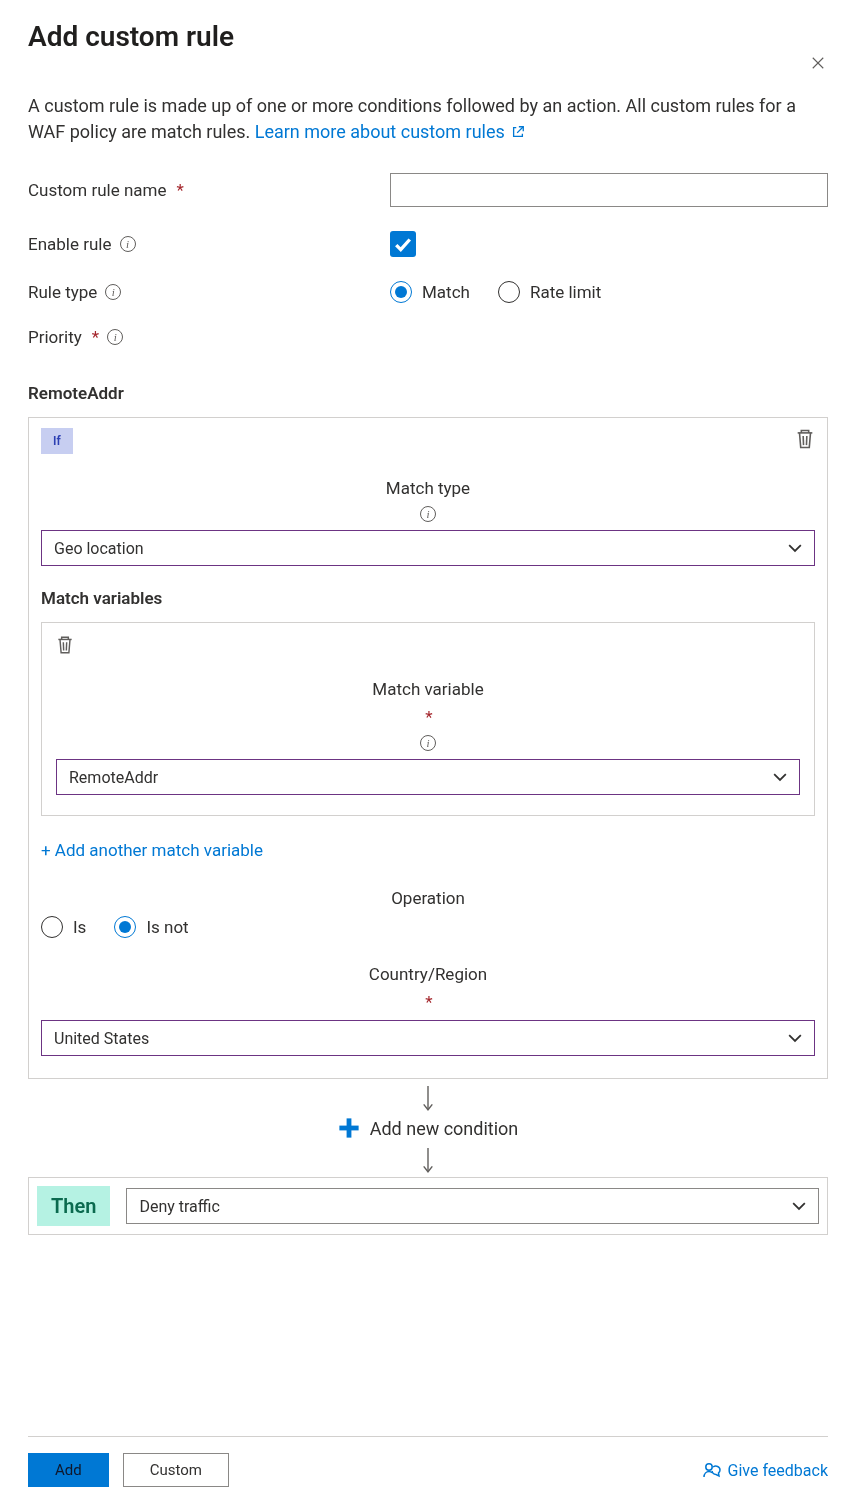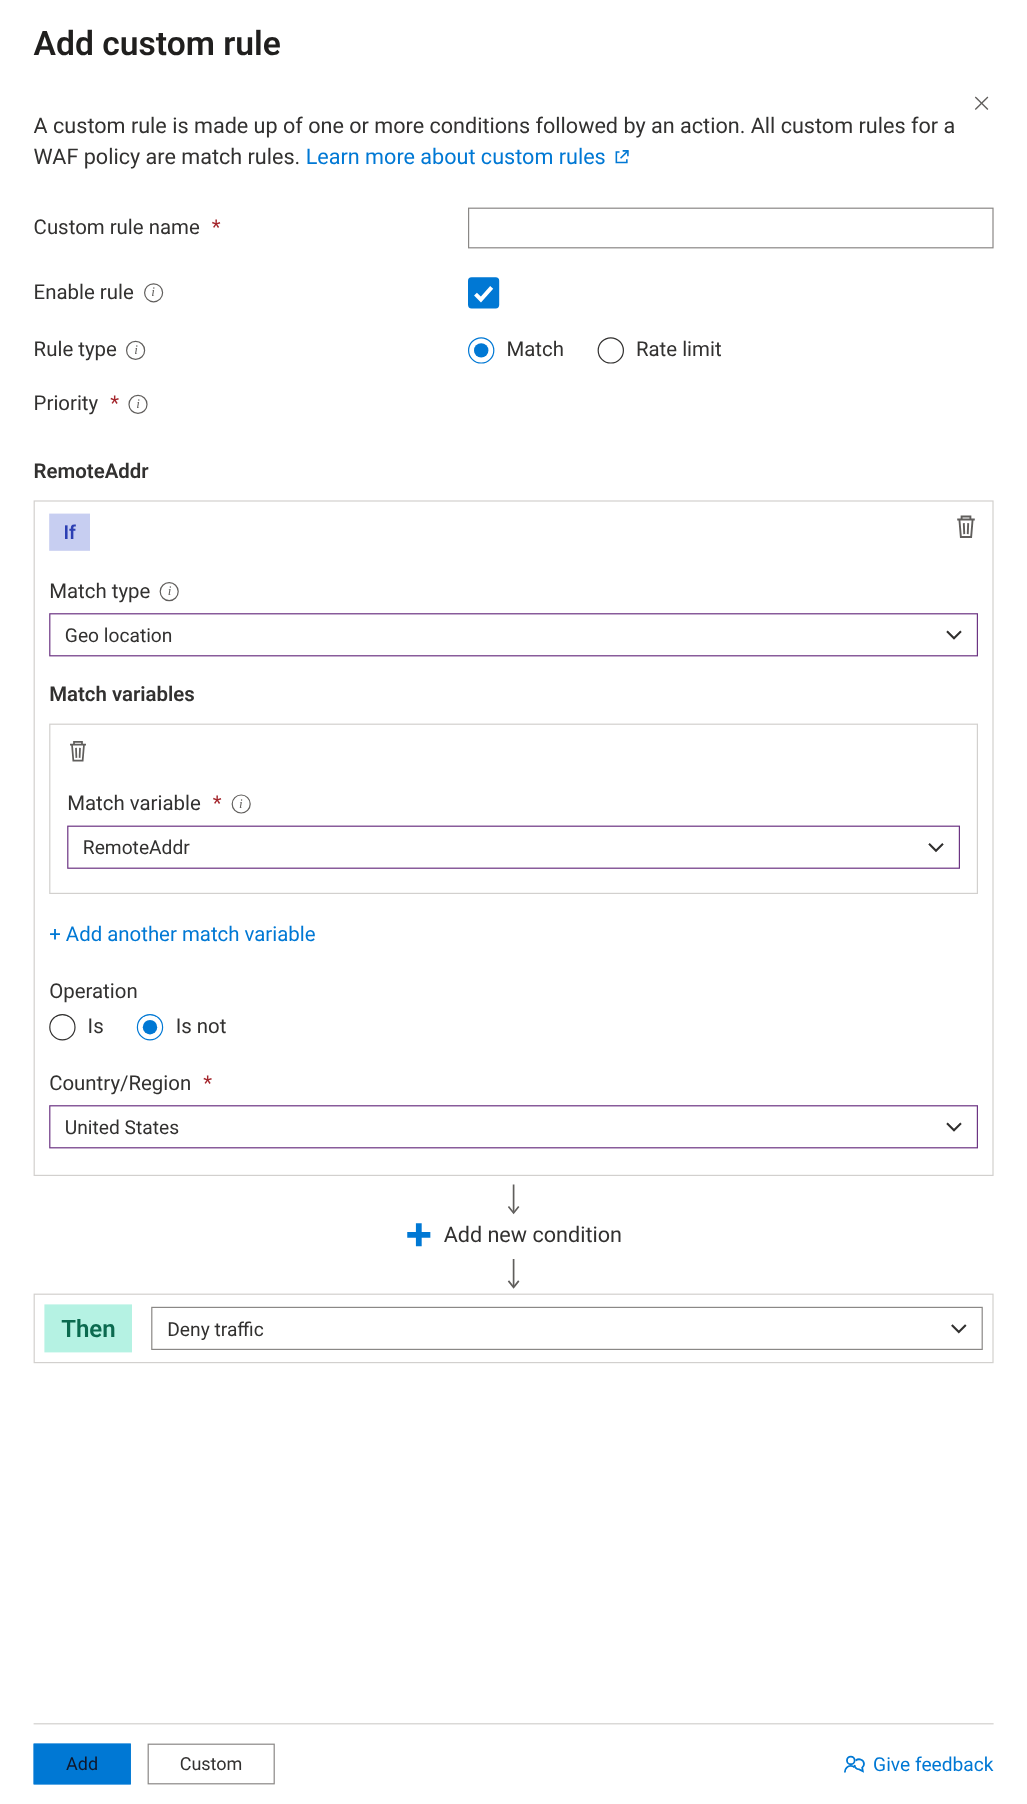--- a/index.html
+++ b/index.html
@@ -24,21 +24,21 @@
   .panel {
     width: 856px;
     padding: 20px 28px 0 28px;
     display: flex;
     flex-direction: column;
     min-height: 1503px;
   }
   .header {
     display: flex;
     justify-content: space-between;
-    align-items: flex-end;
+    align-items: center;
   }
   .title {
     font-size: 28px;
     font-weight: 600;
     margin: 0 0 40px 0;
     color: #201f1e;
   }
   .close-x {
     width: 20px; height: 20px;
     cursor: pointer;
@@ -123,31 +123,31 @@
     border: 1px solid var(--border-light);
     padding: 10px 12px 22px 12px;
     position: relative;
   }
   .if-badge {
     display:inline-block;
     background:#c7cef1;
     color:#2c3fb3;
     font-weight:600;
     padding: 6px 12px;
-    font-size:16px;
+    font-size:12px;
     text-align:right;
   }
   .delete-top {
     position:absolute; top:10px; right:12px;
     width:20px; height:22px; cursor:pointer; color:#605e5c;
   }
   .delete-top svg { width:100%; height:100%; }
 
   .inner-label {
-    font-size:17px; margin: 24px 0 8px 0; display:flex; align-items:center; gap:8px;
+    font-size:17px; margin: 24px 0 8px 0; display:flex; align-items:center; gap:8px;flex-direction:column;
   }
   .select {
     width:100%; height:36px; border:1px solid var(--purple);
     display:flex; align-items:center; justify-content:space-between;
     padding: 0 12px; font-size:16px; cursor:pointer; color:#323130;
     background:#fff;
   }
   .select .chev { width:14px; height:14px; }
   .select.default-border { border-color: var(--border); }
 

